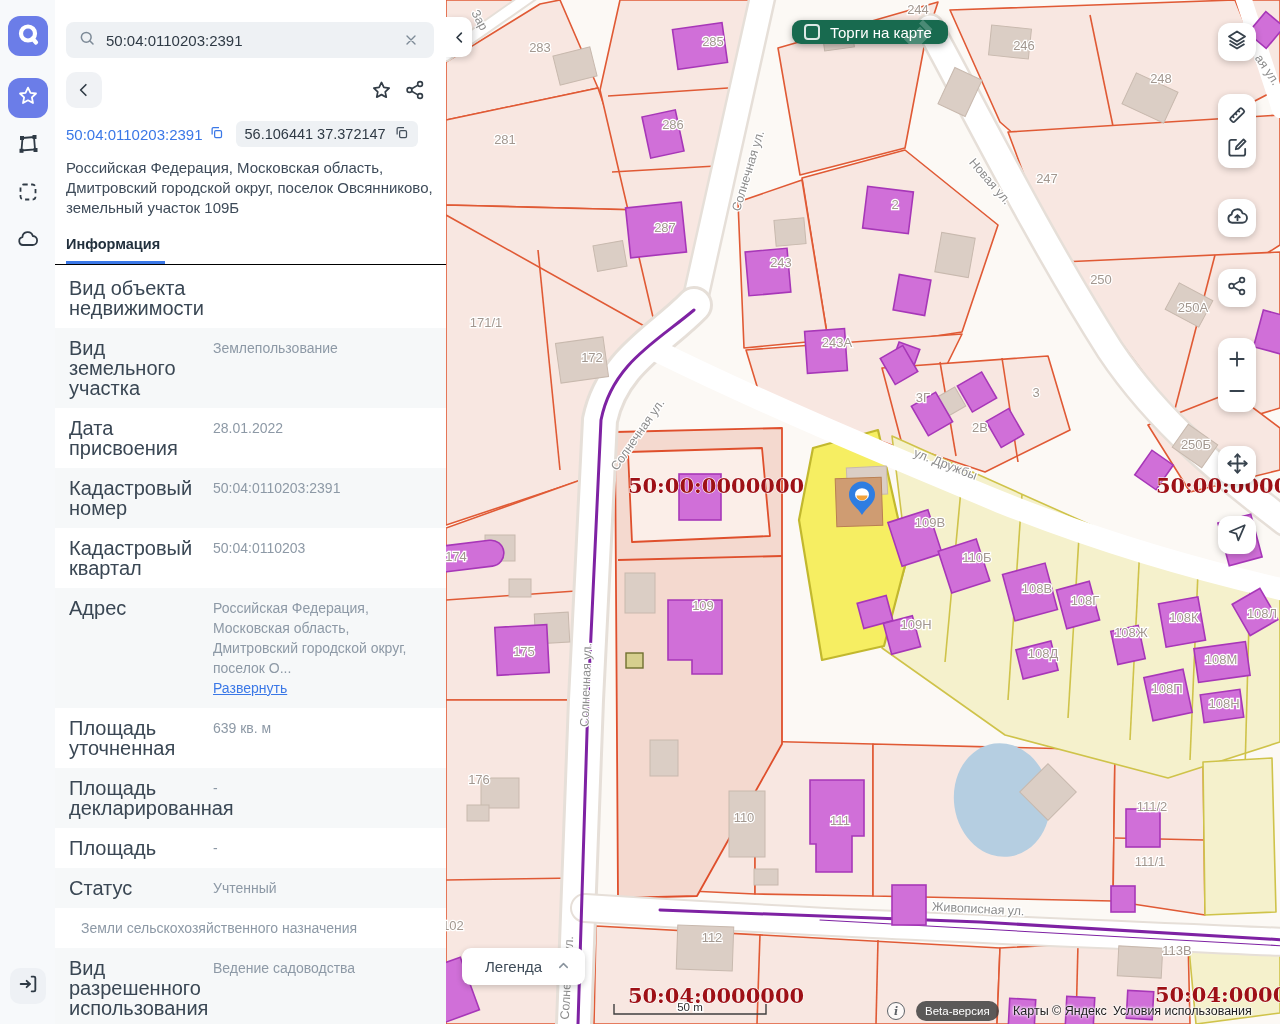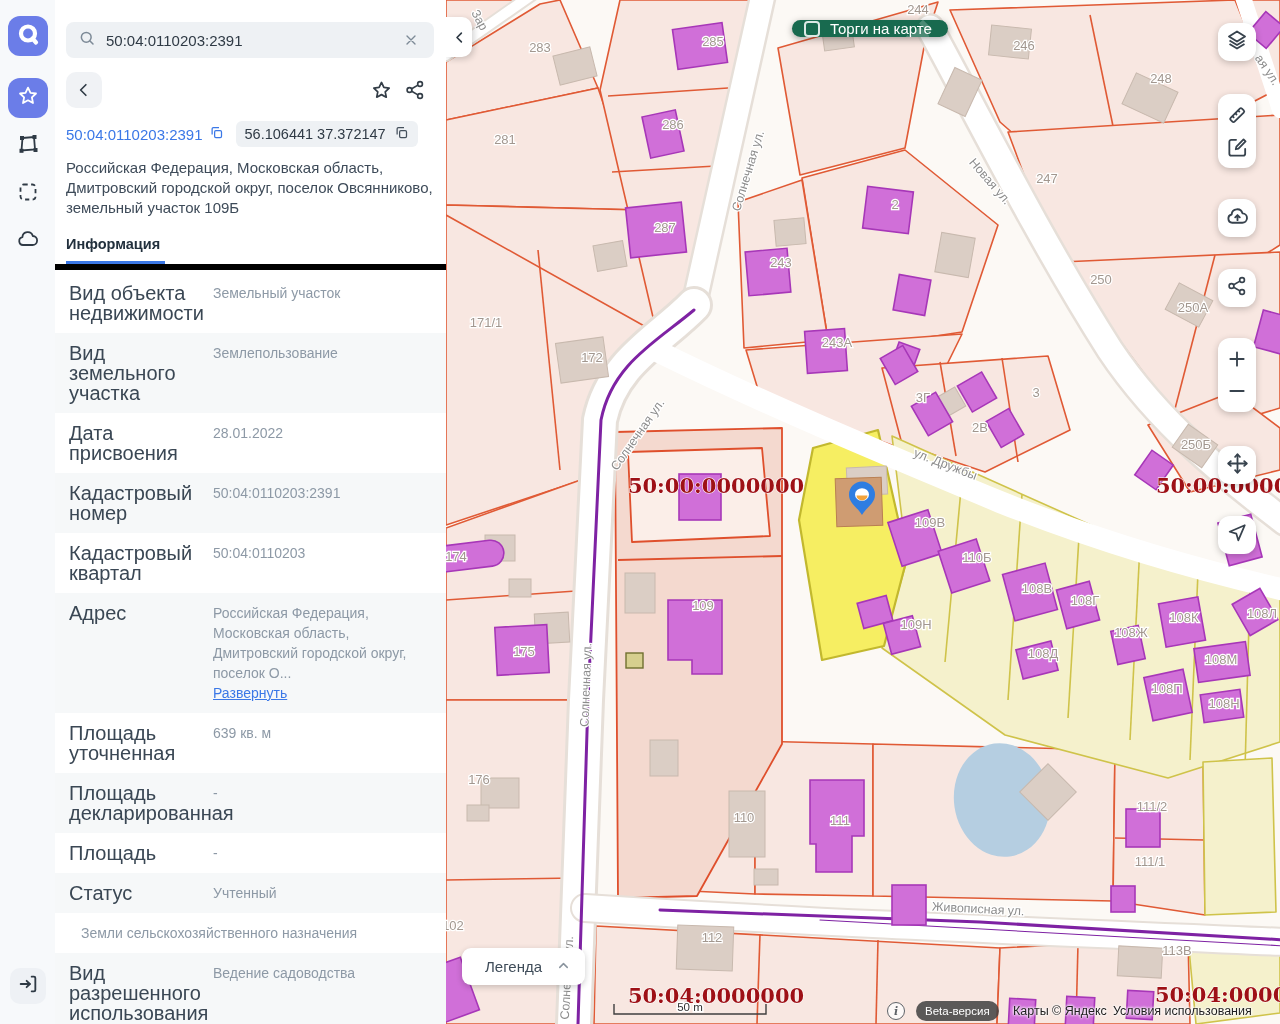--- a/index.html
+++ b/index.html
@@ -31,38 +31,38 @@
   .backbtn { width:36px; height:36px; background:#f0f2f5; border-radius:10px;
     display:flex; align-items:center; justify-content:center; }
   .toolbar .sp { flex:1; }
   .iconbtn { width:34px; height:34px; display:flex; align-items:center; justify-content:center; }
   .ptitle { margin:15px 12px 0 11px; font-size:16.2px; font-weight:bold; color:#1e2a36; }
   .chips { margin:13px 12px 0 11px; display:flex; align-items:center; gap:12px; }
   .cadlink { color:#3b78e7; font-size:15px; display:flex; align-items:center; gap:6px; }
   .coordchip { background:#eef1f4; border-radius:6px; padding:4px 9px; font-size:14.5px;
     color:#2f3a45; display:flex; align-items:center; gap:8px; }
   .address { margin:11px 12px 0 11px; font-size:15px; line-height:20px; color:#3e4b59; }
-  .tabbar { margin-top:17px; border-bottom:6px solid #000000; padding-left:11px; }
+  .tabbar { margin-top:17px; border-bottom:1px solid #000000; padding-left:11px; }
   .tab { display:inline-block; font-size:14.5px; font-weight:bold; color:#22303d;
     padding:0 5px 9px 0; border-bottom:3px solid #3b78e7; margin-left:0; }
   .infotable { margin-top:3px; }
   .irow { display:flex; padding:10px 14px 10px 14px; }
   .irow:nth-child(even) { background:#f6f8f9; }
   .irow .lbl { width:132px; flex-shrink:0; font-size:20px; line-height:20px; color:#3a4754; }
   .irow .val { font-size:14px; line-height:20px; color:#8d99a6; padding-left:12px; }
   .irow .val a { color:#3b78e7; text-decoration:underline; display:inline-block; }
 
   
   .map { position:relative; width:834px; height:1024px; overflow:hidden; background:#fcf9f5; }
   .map svg.base { position:absolute; left:0; top:0; }
   .overlay { position:absolute; z-index:5; }
   .backtab { left:0; top:17px; width:26px; height:40px; background:#fff;
     border-radius:0 10px 10px 0; box-shadow:2px 2px 6px rgba(0,0,0,.18);
     display:flex; align-items:center; justify-content:center; }
-  .torgi { left:346px; top:20px; height:17px; padding:0 16px 0 12px; background:#186a4f;
+  .torgi { left:346px; top:20px; height:24px; padding:0 16px 0 12px; background:#186a4f;
     border-radius:9px; box-shadow:0 2px 7px rgba(0,0,0,.35); display:flex; align-items:center;
     gap:10px; color:#fff; font-size:15px; overflow:hidden; }
   .torgi .cb { width:16px; height:16px; border:2px solid rgba(255,255,255,.85); border-radius:4px; }
   .torgi .gavel { position:absolute; right:4px; top:-6px; opacity:.22; }
   .ctrl { background:#fff; border-radius:12px; box-shadow:0 2px 7px rgba(0,0,0,.22);
     width:38px; display:flex; flex-direction:column; align-items:center; justify-content:center; }
   .ctrl.single { height:38px; }
   .ctrl.pair { height:74px; justify-content:space-between; padding:5px 0; }
   .ctrl div { display:flex; align-items:center; justify-content:center; width:38px; height:32px; }
   .legendbtn { left:16px; top:948px; height:37px; padding:0 14px 0 23px; background:#fff;
@@ -209,21 +209,20 @@
 
     <div class="address">Российская Федерация, Московская область, Дмитровский городской округ, поселок Овсянниково, земельный участок 109Б</div>
 
     <div class="tabbar">
       <span class="tab">Информация</span>
     </div>
 
     <div class="infotable" id="info-table">
         <div class="irow">
           <div class="lbl">Вид объекта недвижимости</div>
-          <div class="val">Земельный участок</div>
         </div>
         <div class="irow">
           <div class="lbl">Вид земельного участка</div>
           <div class="val">Землепользование</div>
         </div>
         <div class="irow">
           <div class="lbl">Дата присвоения</div>
           <div class="val">28.01.2022</div>
         </div>
         <div class="irow">

